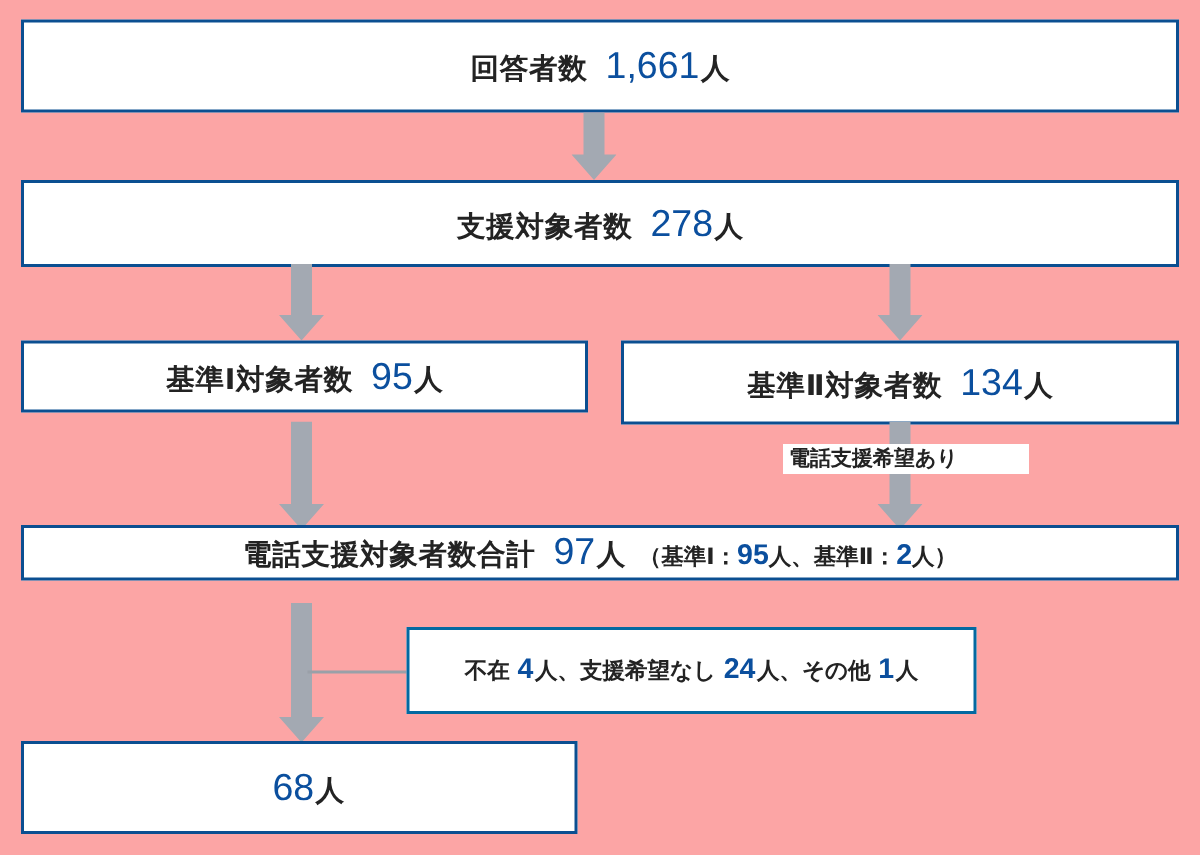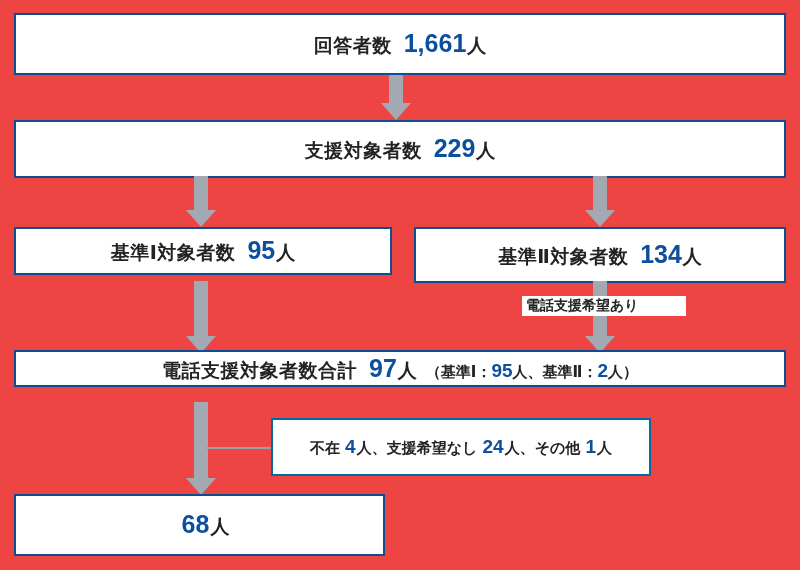--- a/index.html
+++ b/index.html
@@ -9,21 +9,21 @@
     background: #ffffff;
   }
   body {
     font-family: "Liberation Sans", "DejaVu Sans", sans-serif;
     color: #222222;
   }
   #canvas {
     position: relative;
     width: 800px;
     height: 570px;
-    background: #ef4444;
+    background: #fca5a5;
     overflow: hidden;
   }
   
   .node {
     position: absolute;
     box-sizing: border-box;
     border: 2px solid #0b4f91;
     background: #ffffff;
     display: flex;
     align-items: center;
@@ -36,21 +36,21 @@
     justify-content: center;
   }
   .label {
     font-size: 19px;
     font-weight: 700;
     letter-spacing: .5px;
     color: #232323;
   }
   .num {
     font-size: 25px;
-    font-weight: 700;
+    font-weight: 400;
     color: #0b4f9e;
     letter-spacing: 0px;
     margin-left: 12px;
     margin-right: 1px;
   }
   .unit {
     font-size: 19px;
     font-weight: 700;
     color: #232323;
   }
@@ -126,21 +126,21 @@
 
   <div class="arrow" style="left:381px; top:75px;">
     <svg width="30" height="45" viewBox="0 0 30 45">
       <polygon points="8,0 22,0 22,28 30,28 15,45 0,28 8,28" fill="#a3a9b2"></polygon>
     </svg>
   </div>
 
   <div class="node" style="left:14px; top:120px; width:772px; height:58px;">
     <span class="ln">
       <span class="label">支援対象者数</span>
-      <span class="num">229</span>
+      <span class="num">278</span>
       <span class="unit">人</span>
     </span>
   </div>
 
   <div class="arrow" style="left:186px; top:176px;">
     <svg width="30" height="51" viewBox="0 0 30 51">
       <polygon points="8,0 22,0 22,34 30,34 15,51 0,34 8,34" fill="#a3a9b2"></polygon>
     </svg>
   </div>
 

